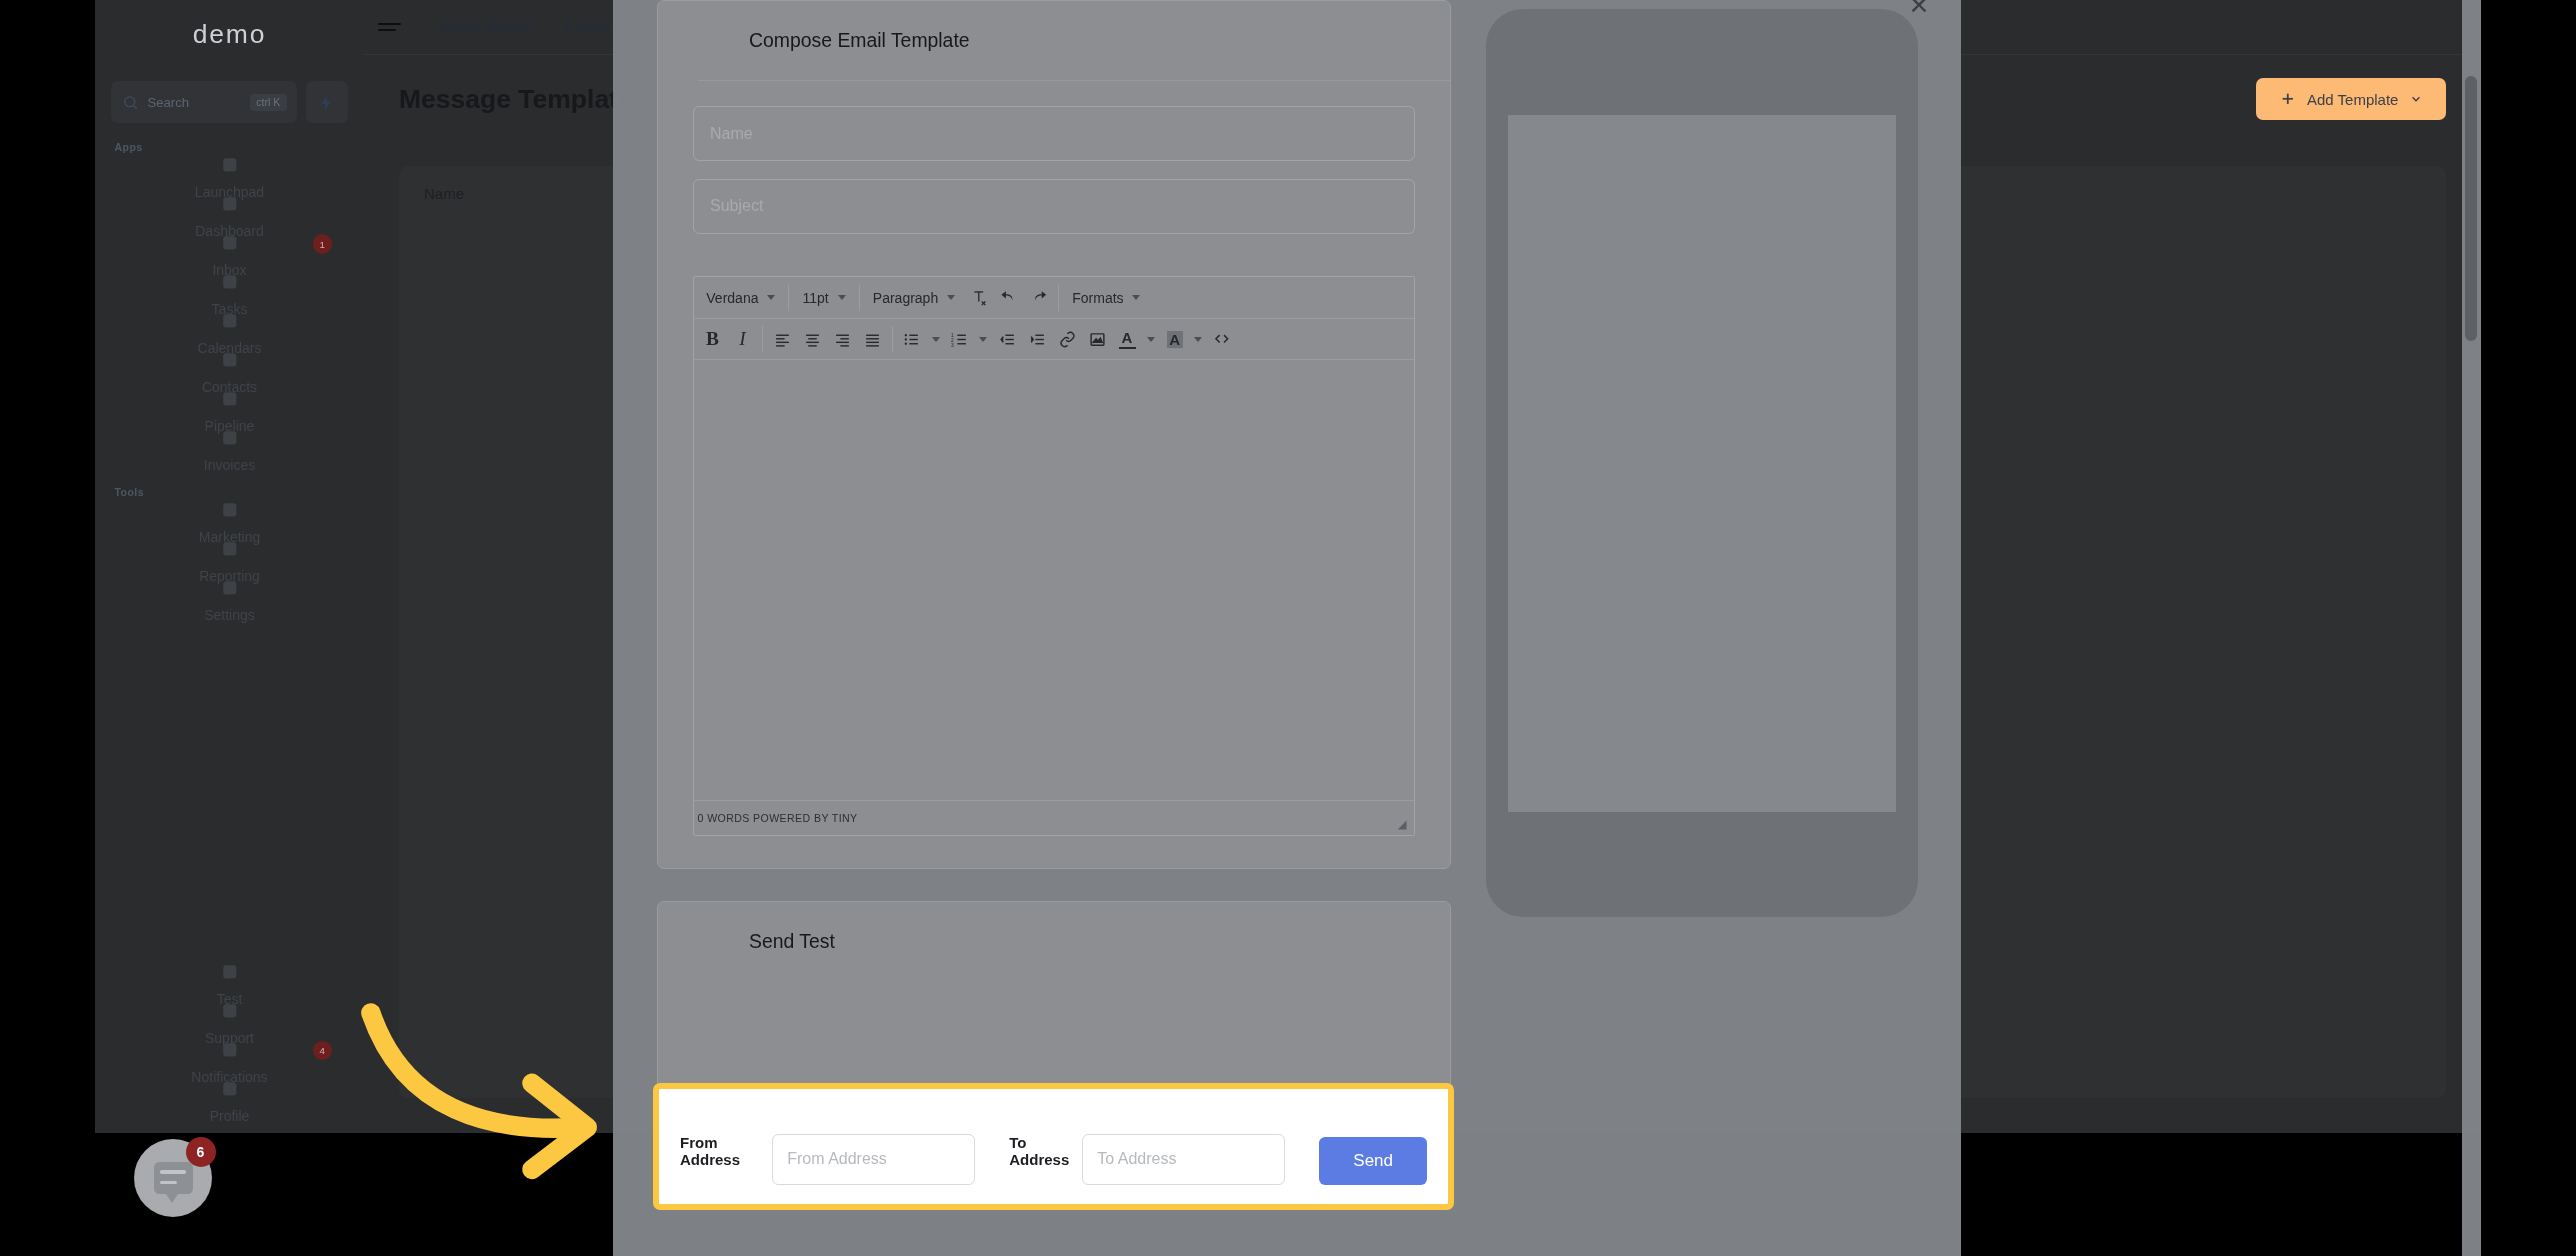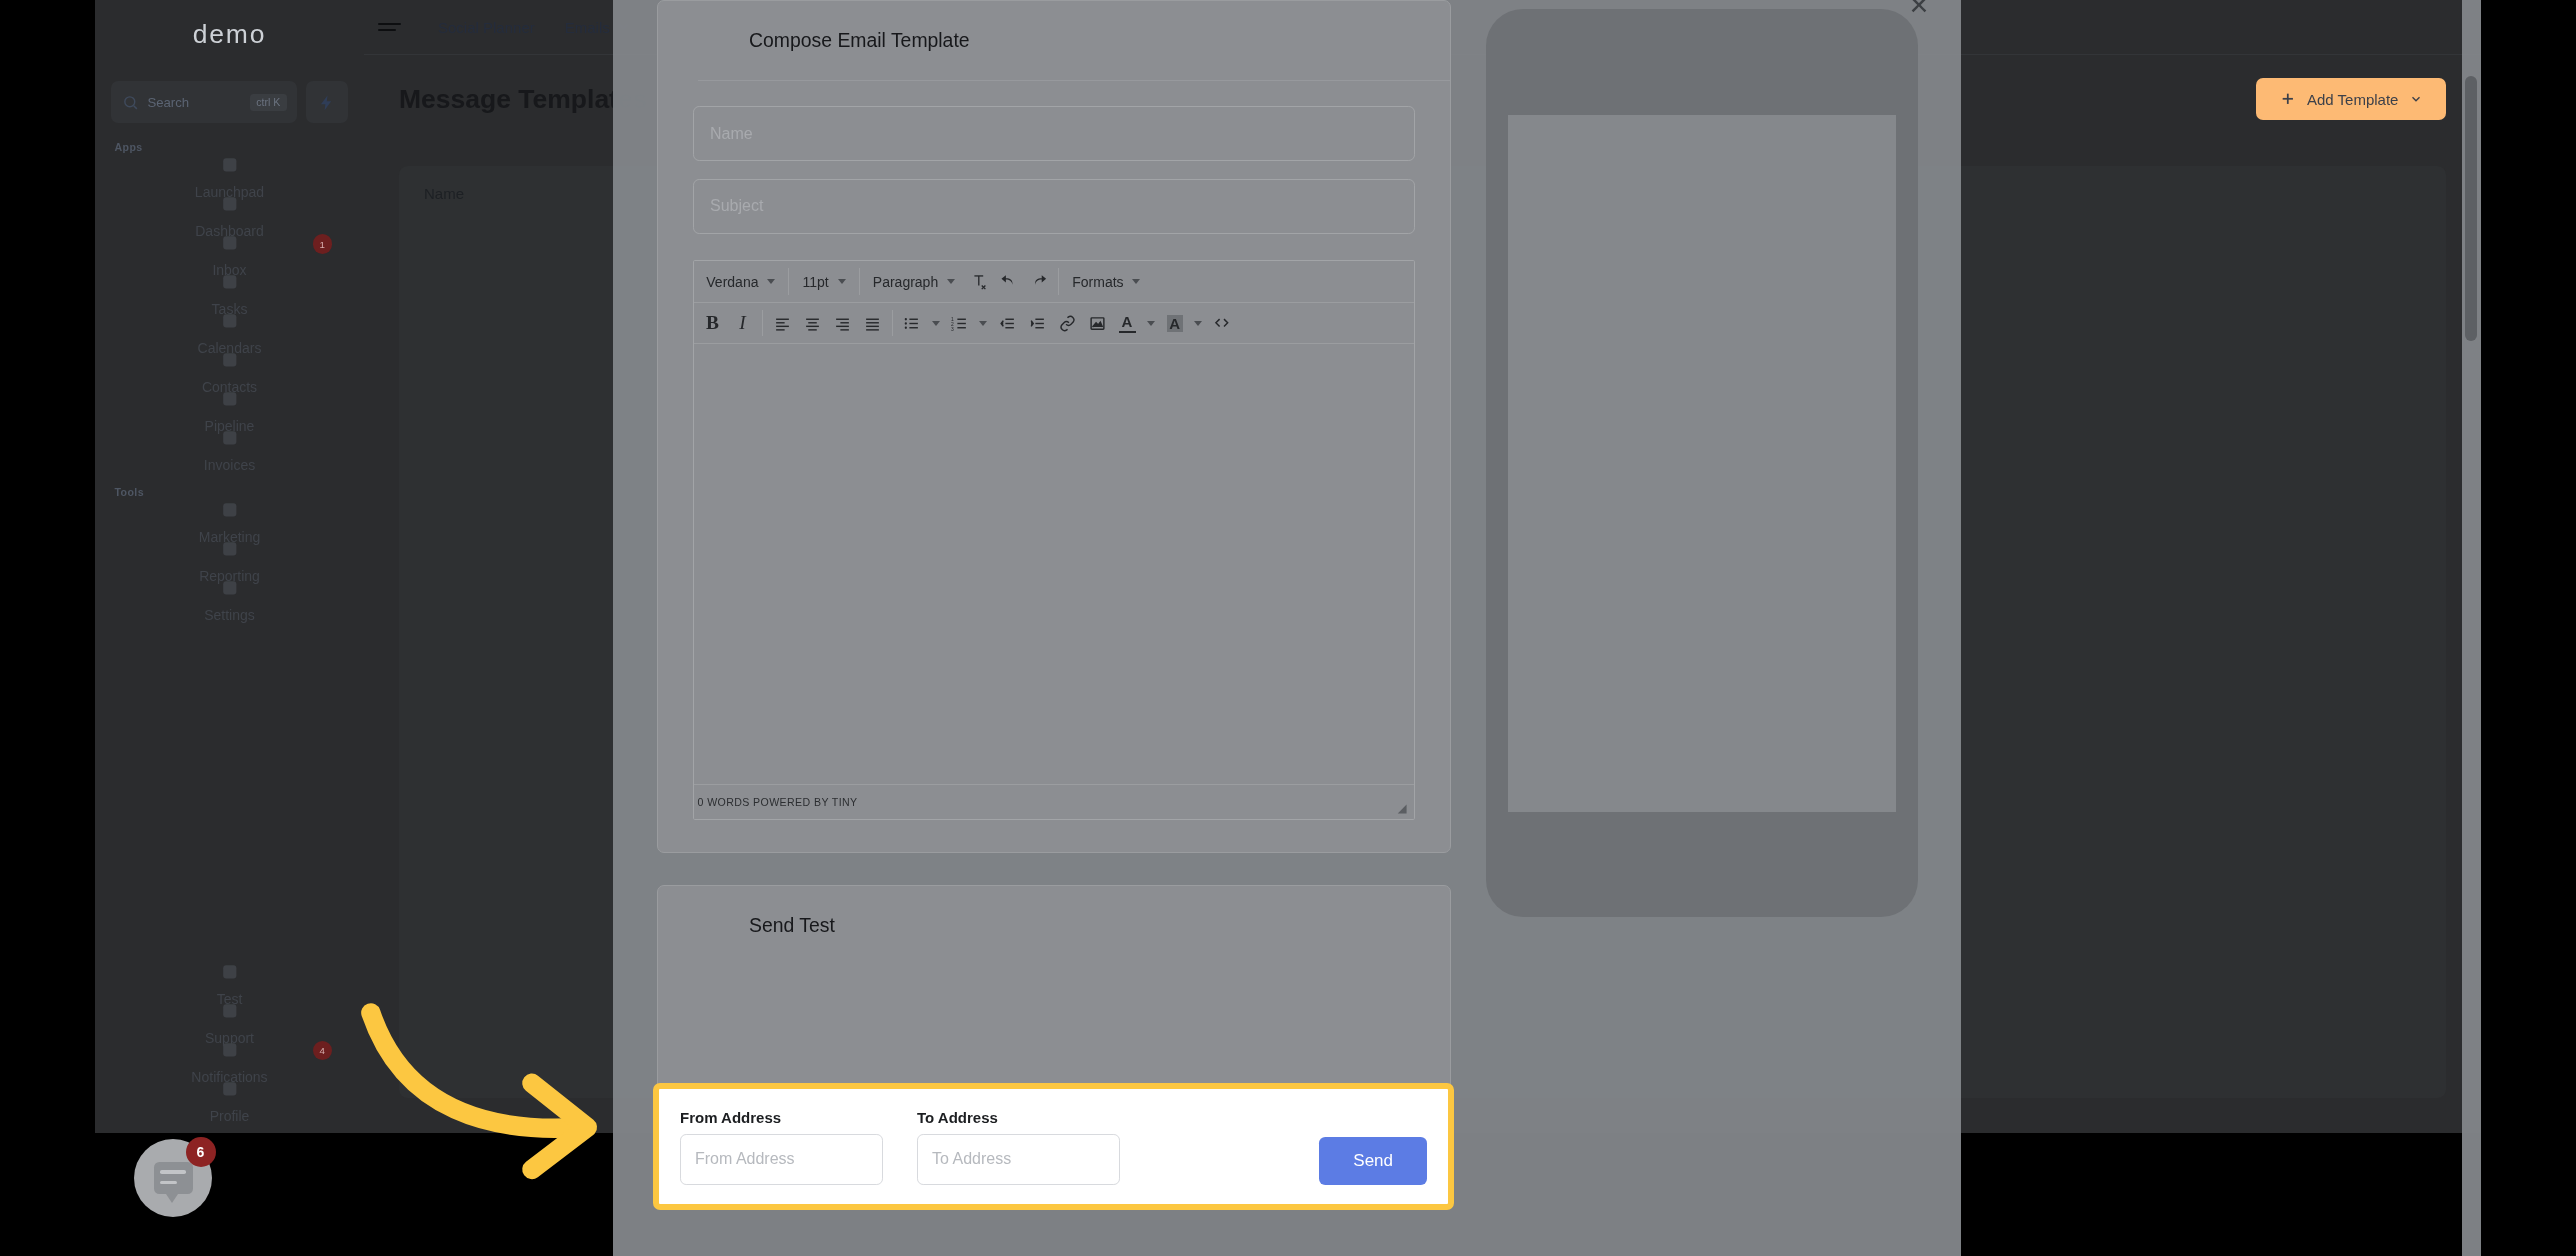--- a/index.html
+++ b/index.html
@@ -109,21 +109,21 @@
   .card-body { padding: 25px 35px 32px; }
 
   .inp {
     width: 100%; height: 55px; border: 0.9px solid #a2a4a7; border-radius: 6.2px;
     background: transparent; padding: 0 16px; font-size: 16px; color: #2b2d30;
     font-family: "Liberation Sans", sans-serif; margin-bottom: 17.6px;
   }
   .inp::placeholder { color: #a8aaae; }
 
   
-  .editor { border: 0.9px solid #a2a4a7; border-radius: 1.8px; margin-top: 9px; }
+  .editor { border: 0.9px solid #a2a4a7; border-radius: 1.8px; margin-top: 25px; }
   .tb-row { display: flex; align-items: center; height: 41px; padding: 0 3.5px; }
   .tb-row + .tb-row { border-top: 0.9px solid #9b9da0; }
   .tb-btn {
     height: 34px; min-width: 30px; padding: 0 6.2px; display: flex;
     align-items: center; justify-content: center; color: #26282b; font-size: 15px;
   }
   .tb-sel {
     height: 34px; display: flex; align-items: center; gap: 8.8px; padding: 0 8.8px;
     color: #26282b; font-size: 14px; white-space: nowrap;
   }
@@ -150,21 +150,21 @@
     font-size: 16px; padding: 12.3px 34px; border-radius: 6.2px;
     font-family: "Liberation Sans", sans-serif;
   }
 
   
   .hl-wrap {
     position: absolute; left: 653px; top: 1083px; width: 801px; height: 127px;
     border: 6.2px solid #fcc741; border-radius: 7px; background: #ffffff;
     padding: 0 21px; display: flex; align-items: flex-end; gap: 34px;
   }
-  .fld { display: flex; flex-direction: column; gap: 8px; padding-bottom: 19.4px; margin-top: 20px; }
+  .fld { display: flex; flex-direction: row; gap: 8px; padding-bottom: 19.4px; margin-top: 20px; }
   .fld > label { font-size: 15px; font-weight: 700; color: #1c1e21; }
   .fld input {
     width: 203px; height: 51px; border: 0.9px solid #d8dade; border-radius: 6.2px;
     padding: 0 14px; font-size: 16px; color: #2b2d30;
     font-family: "Liberation Sans", sans-serif; background: #fff;
   }
   .fld input::placeholder { color: #b6b9be; }
   .btn-send {
     margin-left: auto; margin-bottom: 19.4px; background: #5c7ce4; color: #fff;
     border: none; font-size: 17px; padding: 14px 34px; border-radius: 6.2px;

